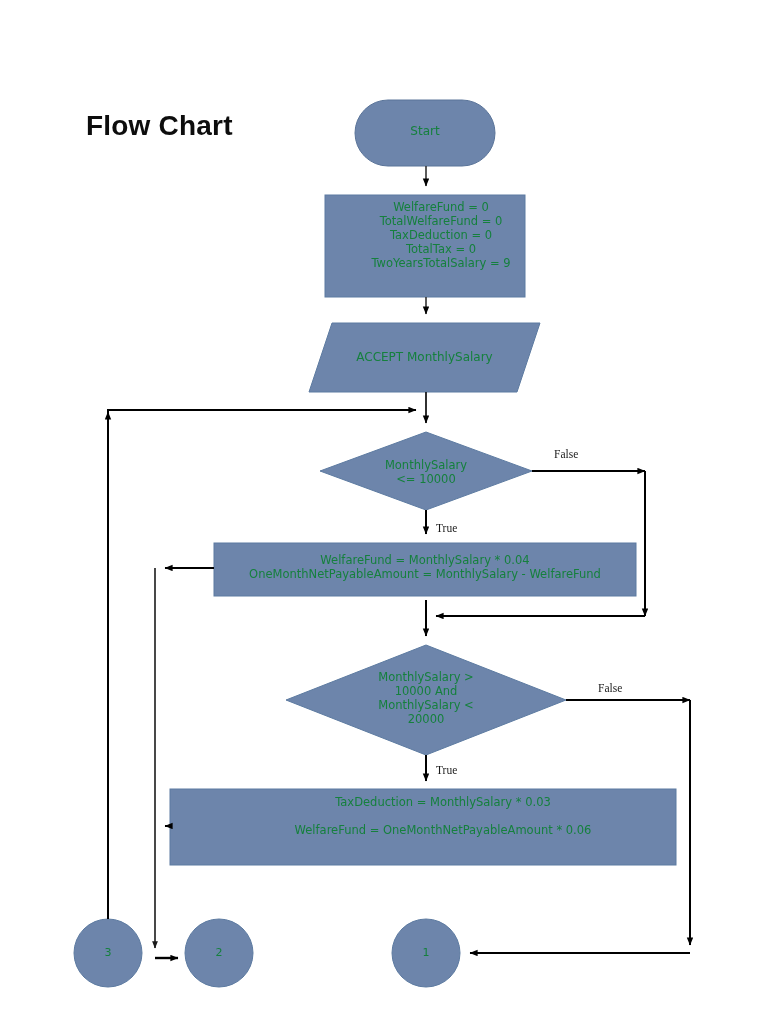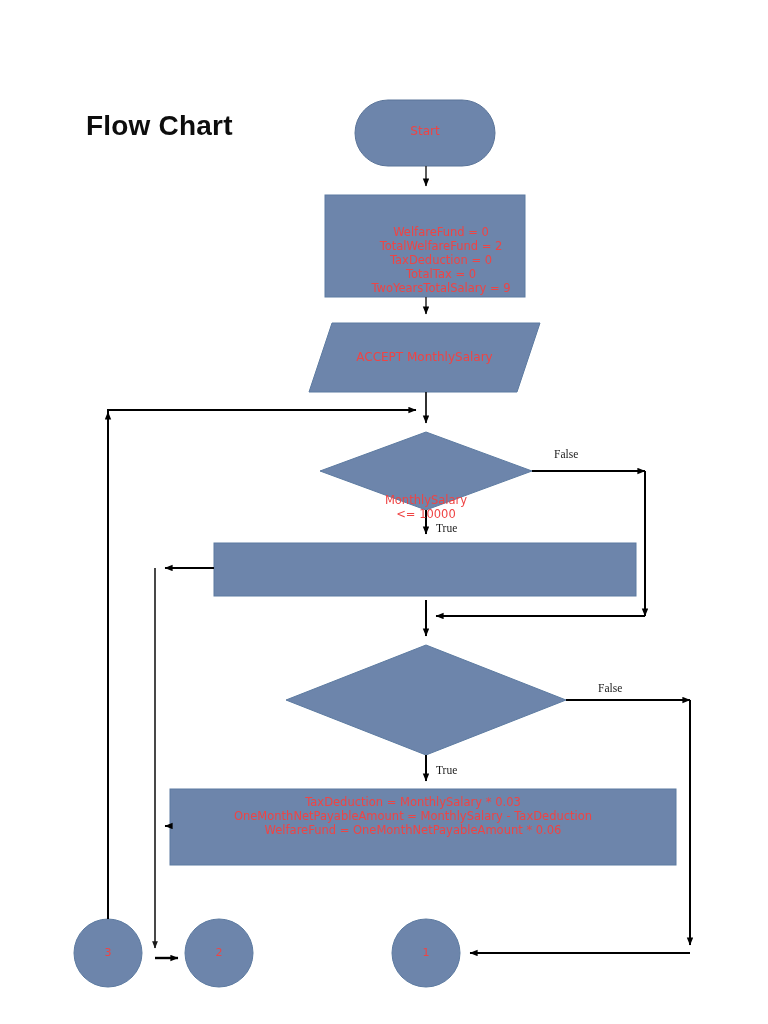--- a/index.html
+++ b/index.html
@@ -26,21 +26,21 @@
     top: 110px;
     font-family: "Liberation Sans", "DejaVu Sans", sans-serif;
     font-weight: bold;
     font-size: 28px;
     color: #0d0d0d;
     letter-spacing: 0.2px;
     white-space: nowrap;
   }
   .node-label {
     position: absolute;
-    color: #ef4444;
+    color: #15803d;
     font-family: "DejaVu Sans", "Liberation Sans", sans-serif;
     text-align: center;
     line-height: 1.22;
     white-space: pre;
     pointer-events: none;
   }
   .edge-label {
     position: absolute;
     color: #1a1a1a;
     font-family: Liberation Serif, serif;
@@ -112,29 +112,31 @@
     <path d="M566,700 L690,700" stroke="#000000" stroke-width="2" fill="none" marker-end="url(#arrow)"></path>
     <path d="M690,700 L690,945" stroke="#000000" stroke-width="2" fill="none" marker-end="url(#arrow)"></path>
     <path d="M690,953 L470,953" stroke="#000000" stroke-width="2" fill="none" marker-end="url(#arrow)"></path>
 
   </svg>
 
   <div id="chart-title">Flow Chart</div>
 
   <div class="node-label" style="left:355px; top:124px; width:140px; font-size:12px;">Start</div>
 
-  <div class="node-label" style="left:325px; top:200px; width:232px; font-size:11.5px;margin-top:25px;"><span>WelfareFund = 0</span><br><span>TotalWelfareFund = 2</span><br><span>TaxDeduction = 0</span><br><span>TotalTax = 0</span><br><span>TwoYearsTotalSalary = 9</span></div>
+  <div class="node-label" style="left:325px; top:200px; width:232px; font-size:11.5px;"><span>WelfareFund = 0</span><br><span>TotalWelfareFund = 0</span><br><span>TaxDeduction = 0</span><br><span>TotalTax = 0</span><br><span>TwoYearsTotalSalary = 9</span></div>
 
   <div class="node-label" style="left:309px; top:350px; width:231px; font-size:12px;">ACCEPT MonthlySalary</div>
 
-  <div class="node-label" style="left:326px; top:458px; width:200px; font-size:11.5px;margin-top:35px;"><span>MonthlySalary</span><br><span>&lt;= 10000</span></div>
+  <div class="node-label" style="left:326px; top:458px; width:200px; font-size:11.5px;"><span>MonthlySalary</span><br><span>&lt;= 10000</span></div>
 
+  <div class="node-label" style="left:214px; top:553px; width:422px; font-size:11.5px;"><span>WelfareFund = MonthlySalary * 0.04</span><br><span>OneMonthNetPayableAmount = MonthlySalary - WelfareFund</span></div>
 
+  <div class="node-label" style="left:326px; top:670px; width:200px; font-size:11.5px;"><span>MonthlySalary &gt;</span><br><span>10000 And</span><br><span>MonthlySalary &lt;</span><br><span>20000</span></div>
 
-  <div class="node-label" style="left:170px; top:795px; width:486px; font-size:11.5px;"><span>TaxDeduction = MonthlySalary * 0.03</span><br><span>OneMonthNetPayableAmount = MonthlySalary - TaxDeduction</span><br><span>WelfareFund = OneMonthNetPayableAmount * 0.06</span><br></div>
+  <div class="node-label" style="left:170px; top:795px; width:486px; font-size:11.5px;padding-left:30px;"><span>TaxDeduction = MonthlySalary * 0.03</span><br><br><span>WelfareFund = OneMonthNetPayableAmount * 0.06</span><br></div>
 
   <div class="node-label" style="left:74px; top:946px; width:68px; font-size:11px;">3</div>
 
   <div class="node-label" style="left:185px; top:946px; width:68px; font-size:11px;">2</div>
 
   <div class="node-label" style="left:392px; top:946px; width:68px; font-size:11px;">1</div>
 
   <div class="edge-label" style="left:554px; top:448px;">False</div>
 
   <div class="edge-label" style="left:436px; top:522px;">True</div>

